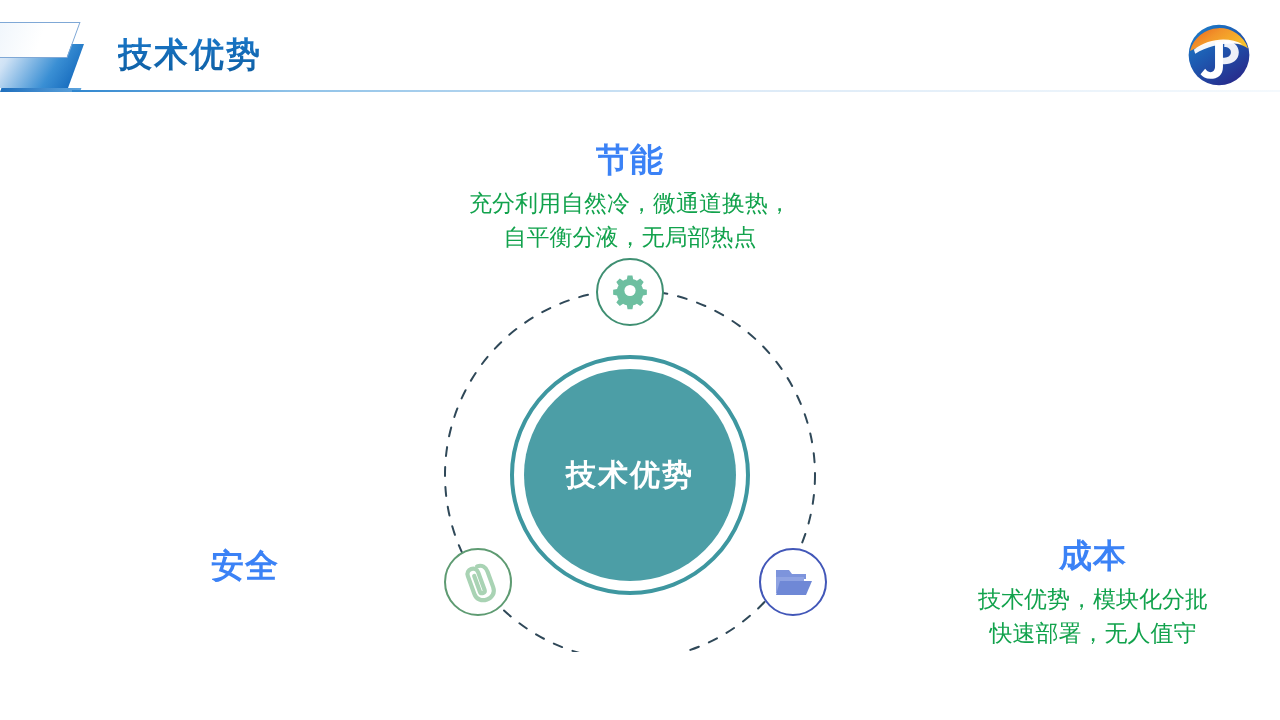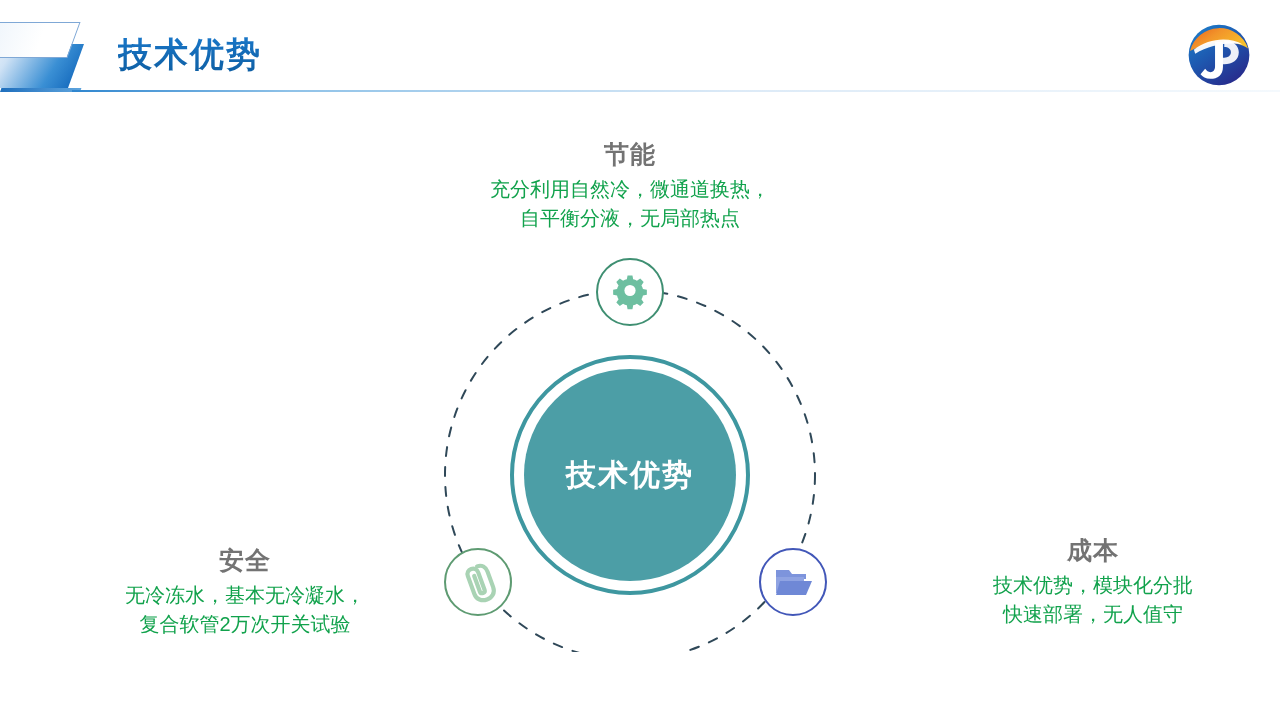--- a/index.html
+++ b/index.html
@@ -109,28 +109,28 @@
     color: #ffffff;
     font-size: 30px;
     font-weight: bold;
     letter-spacing: 2px;
     pointer-events: none;
   }
 
   
   .callout { position: absolute; }
   .callout .c-title {
-    font-size: 25px;
+    font-size: 33px;
     font-weight: bold;
-    color: #737373;
+    color: #3b82f6;
     letter-spacing: 1px;
     margin-bottom: 4px;
   }
   .callout .c-body {
-    font-size: 20px;
+    font-size: 23px;
     color: #11a24c;
     line-height: 1.46;
     white-space: pre-line;
   }
   #callout-top {
     left: 340px;
     top: 138px;
     width: 580px;
     text-align: center;
   }
@@ -236,22 +236,20 @@
   <div id="center-label">技术优势</div>
 
   <div class="callout" id="callout-top">
     <div class="c-title">节能</div>
     <div class="c-body">充分利用自然冷，微通道换热，
 自平衡分液，无局部热点</div>
   </div>
 
   <div class="callout" id="callout-left">
     <div class="c-title">安全</div>
-    <div class="c-body">无冷冻水，基本无冷凝水，
-复合软管2万次开关试验</div>
   </div>
 
   <div class="callout" id="callout-right">
     <div class="c-title">成本</div>
     <div class="c-body">技术优势，模块化分批
 快速部署，无人值守</div>
   </div>
 
   <div id="bottom-bar"></div>
 

